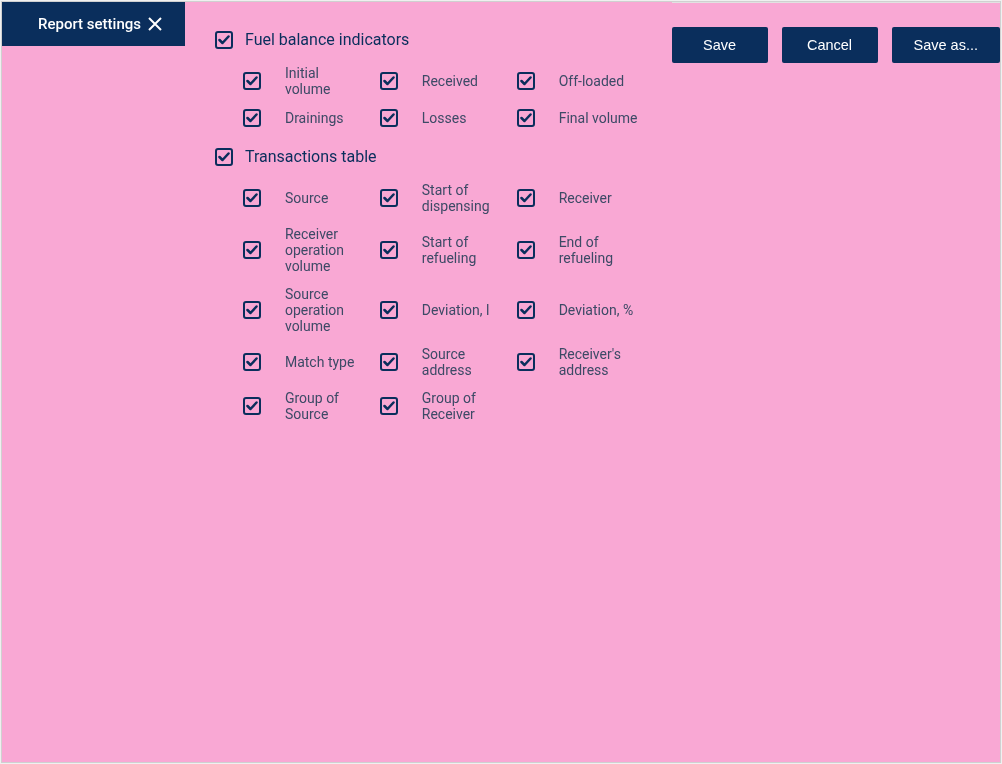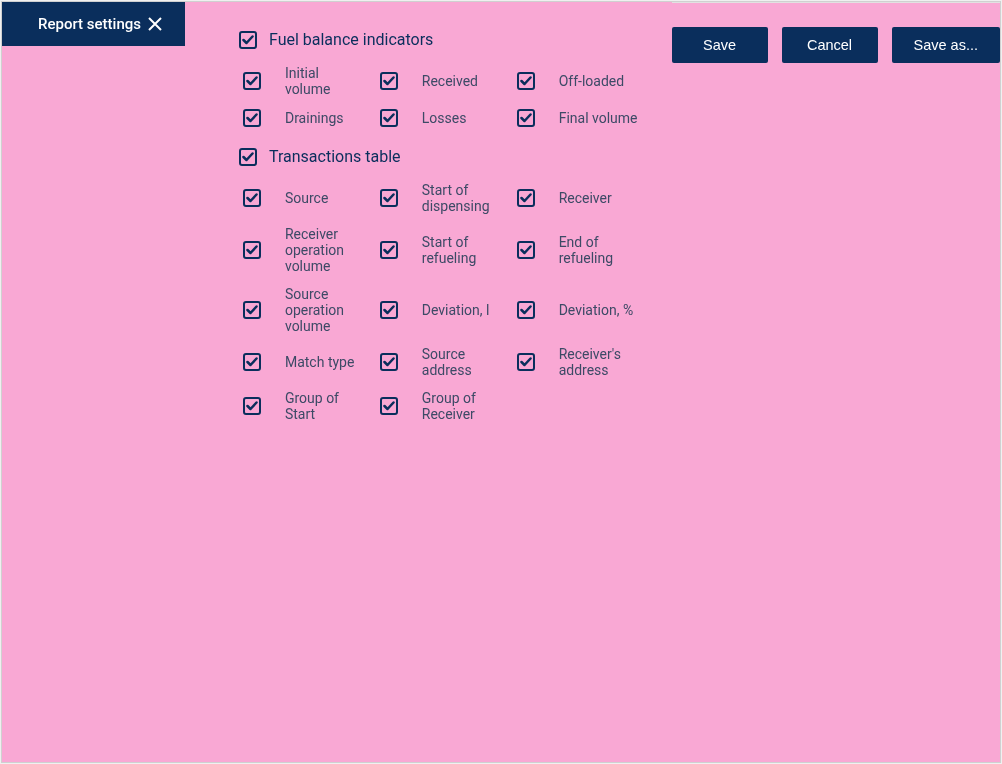--- a/index.html
+++ b/index.html
@@ -57,21 +57,20 @@
       overflow: auto;
     }
     .section {
       margin-bottom: 20px;
     }
     .section-header {
       display: flex;
       align-items: center;
       gap: 12px;
       margin-bottom: 16px;
-      margin-left: 24px;
     }
     .section-title {
       font-size: 16px;
       color: #0a2e5c;
       font-weight: 400;
     }
     .cols {
       display: grid;
       grid-template-columns: 1fr 1fr 1fr;
       column-gap: 12px;
@@ -312,21 +311,21 @@
               </svg>
             </span>
           <span class="cb-label">Receiver's address</span>
         </div>
         <div class="cb-row">
           <span class="cb">
               <svg viewBox="0 0 12 10">
                 <path d="M1.5 5 L4.5 8 L10.5 1.5"></path>
               </svg>
             </span>
-          <span class="cb-label">Group of Start</span>
+          <span class="cb-label">Group of Source</span>
         </div>
         <div class="cb-row">
           <span class="cb">
               <svg viewBox="0 0 12 10">
                 <path d="M1.5 5 L4.5 8 L10.5 1.5"></path>
               </svg>
             </span>
           <span class="cb-label">Group of Receiver</span>
         </div>
       </div>

